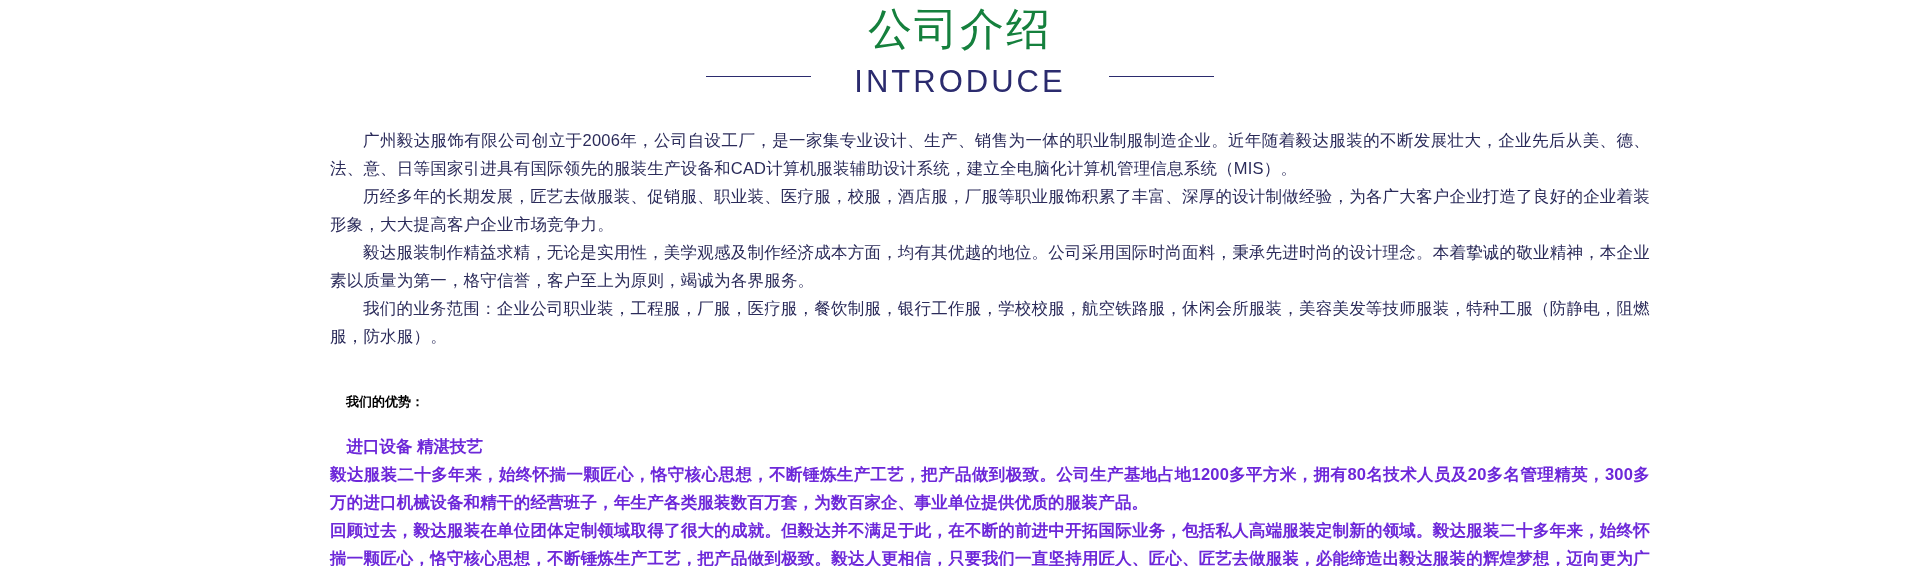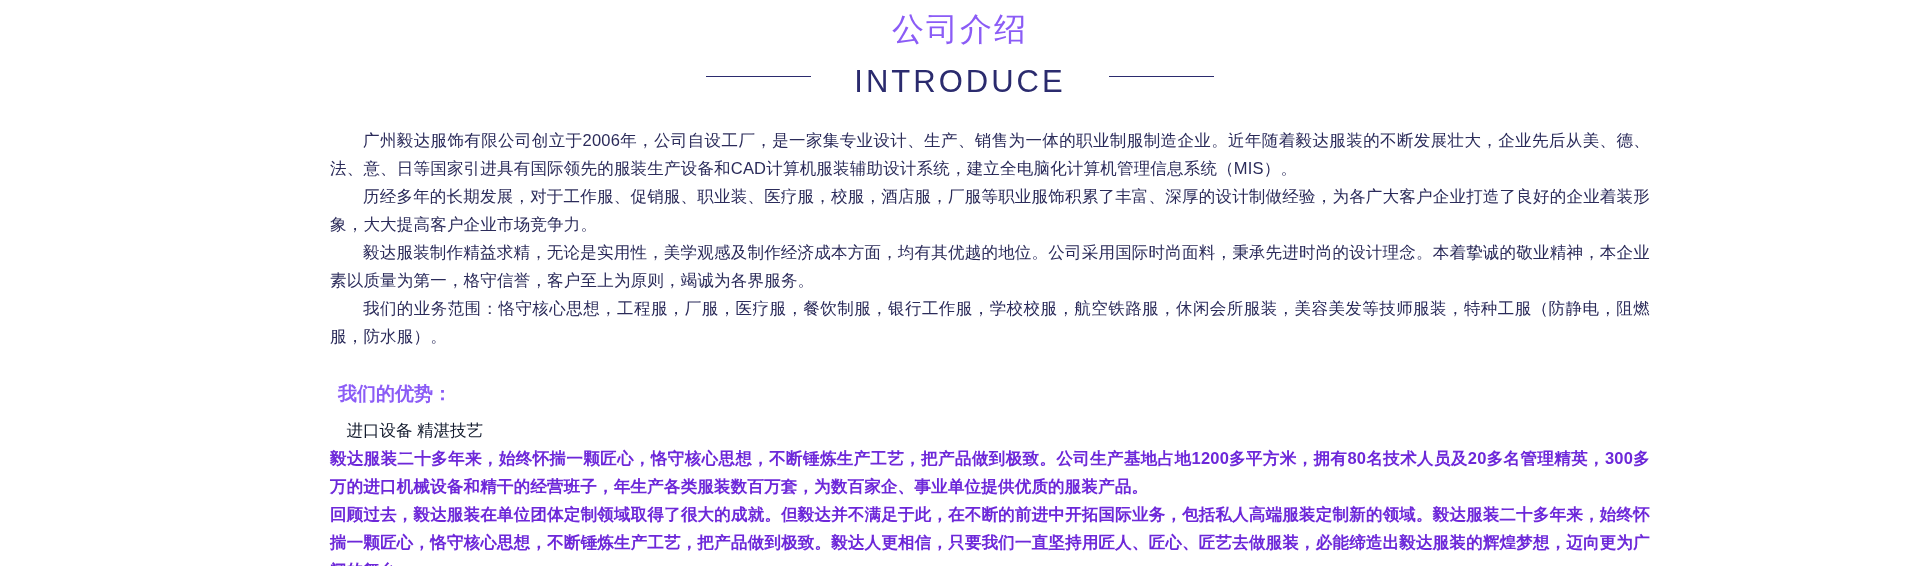--- a/index.html
+++ b/index.html
@@ -20,22 +20,22 @@
     height: 566px;
     box-sizing: border-box;
   }
 
   
   .header {
     text-align: center;
     padding-top: 6px;
   }
   .header-cn {
-    font-size: 32px;
-    color: #8b5cf6;
+    font-size: 44px;
+    color: #15803d;
     letter-spacing: 2px;
     line-height: 46px;
     font-weight: normal;
     margin: 0;
     text-align: center;
   }
   .header-en-wrap {
     position: relative;
     display: inline-block;
     margin-top: 2px;
@@ -75,32 +75,32 @@
     line-height: 28px;
     text-align: justify;
     text-indent: 2em;
     color: #2b2b5a;
     letter-spacing: 0.2px;
   }
   .gap {
     height: 22px;
   }
   .adv-title {
-    margin: 8px;
-    font-size: 19px;
+    margin: 16px;
+    font-size: 13px;
     line-height: 28px;
     font-weight: bold;
-    color: #8b5cf6;
+    color: #000000;
   }
   .adv-sub {
     margin: 0;
     font-size: 16.5px;
     line-height: 28px;
-    font-weight: normal;
-    color: #0f172a;
+    font-weight: bold;
+    color: #6d28d9;
     text-indent: 1em;
   }
   .adv-body {
     margin: 0;
     font-size: 16.5px;
     line-height: 28px;
     text-align: justify;
     color: #6d28d9;
     letter-spacing: 0.2px;
     font-weight: bold;
@@ -116,23 +116,23 @@
     <div class="header-en-wrap">
       <span class="rule-left"></span>
       <h2 class="header-en">INTRODUCE</h2>
       <span class="rule-right"></span>
     </div>
   </div>
 
   <div class="content">
 
     <p class="para">广州毅达服饰有限公司创立于2006年，公司自设工厂，是一家集专业设计、生产、销售为一体的职业制服制造企业。近年随着毅达服装的不断发展壮大，企业先后从美、德、法、意、日等国家引进具有国际领先的服装生产设备和CAD计算机服装辅助设计系统，建立全电脑化计算机管理信息系统（MIS）。</p>
-    <p class="para">历经多年的长期发展，对于工作服、促销服、职业装、医疗服，校服，酒店服，厂服等职业服饰积累了丰富、深厚的设计制做经验，为各广大客户企业打造了良好的企业着装形象，大大提高客户企业市场竞争力。</p>
+    <p class="para">历经多年的长期发展，匠艺去做服装、促销服、职业装、医疗服，校服，酒店服，厂服等职业服饰积累了丰富、深厚的设计制做经验，为各广大客户企业打造了良好的企业着装形象，大大提高客户企业市场竞争力。</p>
     <p class="para">毅达服装制作精益求精，无论是实用性，美学观感及制作经济成本方面，均有其优越的地位。公司采用国际时尚面料，秉承先进时尚的设计理念。本着挚诚的敬业精神，本企业素以质量为第一，格守信誉，客户至上为原则，竭诚为各界服务。</p>
-    <p class="para">我们的业务范围：恪守核心思想，工程服，厂服，医疗服，餐饮制服，银行工作服，学校校服，航空铁路服，休闲会所服装，美容美发等技师服装，特种工服（防静电，阻燃服，防水服）。</p>
+    <p class="para">我们的业务范围：企业公司职业装，工程服，厂服，医疗服，餐饮制服，银行工作服，学校校服，航空铁路服，休闲会所服装，美容美发等技师服装，特种工服（防静电，阻燃服，防水服）。</p>
 
     <div class="gap"></div>
 
     <p class="adv-title">我们的优势：</p>
 
     <p class="adv-sub">进口设备 精湛技艺</p>
     <p class="adv-body">毅达服装二十多年来，始终怀揣一颗匠心，恪守核心思想，不断锤炼生产工艺，把产品做到极致。公司生产基地占地1200多平方米，拥有80名技术人员及20多名管理精英，300多万的进口机械设备和精干的经营班子，年生产各类服装数百万套，为数百家企、事业单位提供优质的服装产品。</p>
 
     <p class="adv-body">回顾过去，毅达服装在单位团体定制领域取得了很大的成就。但毅达并不满足于此，在不断的前进中开拓国际业务，包括私人高端服装定制新的领域。毅达服装二十多年来，始终怀揣一颗匠心，恪守核心思想，不断锤炼生产工艺，把产品做到极致。毅达人更相信，只要我们一直坚持用匠人、匠心、匠艺去做服装，必能缔造出毅达服装的辉煌梦想，迈向更为广阔的舞台。</p>
 

